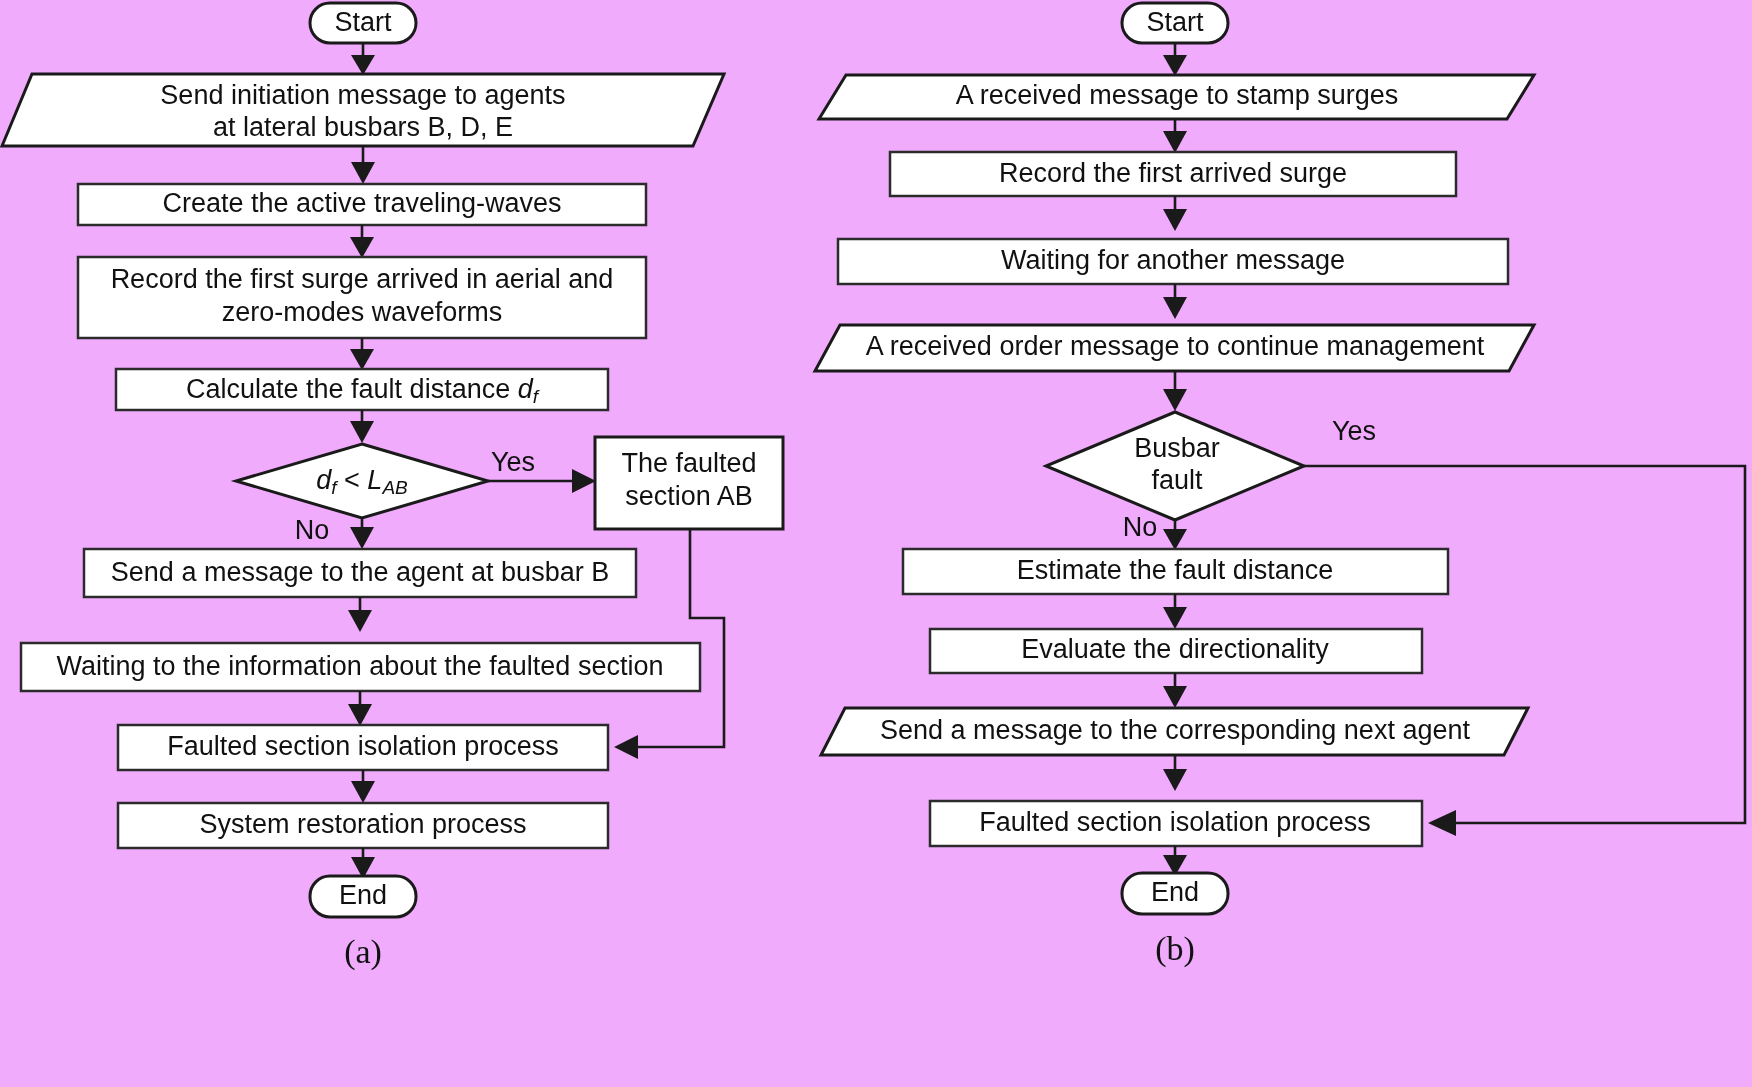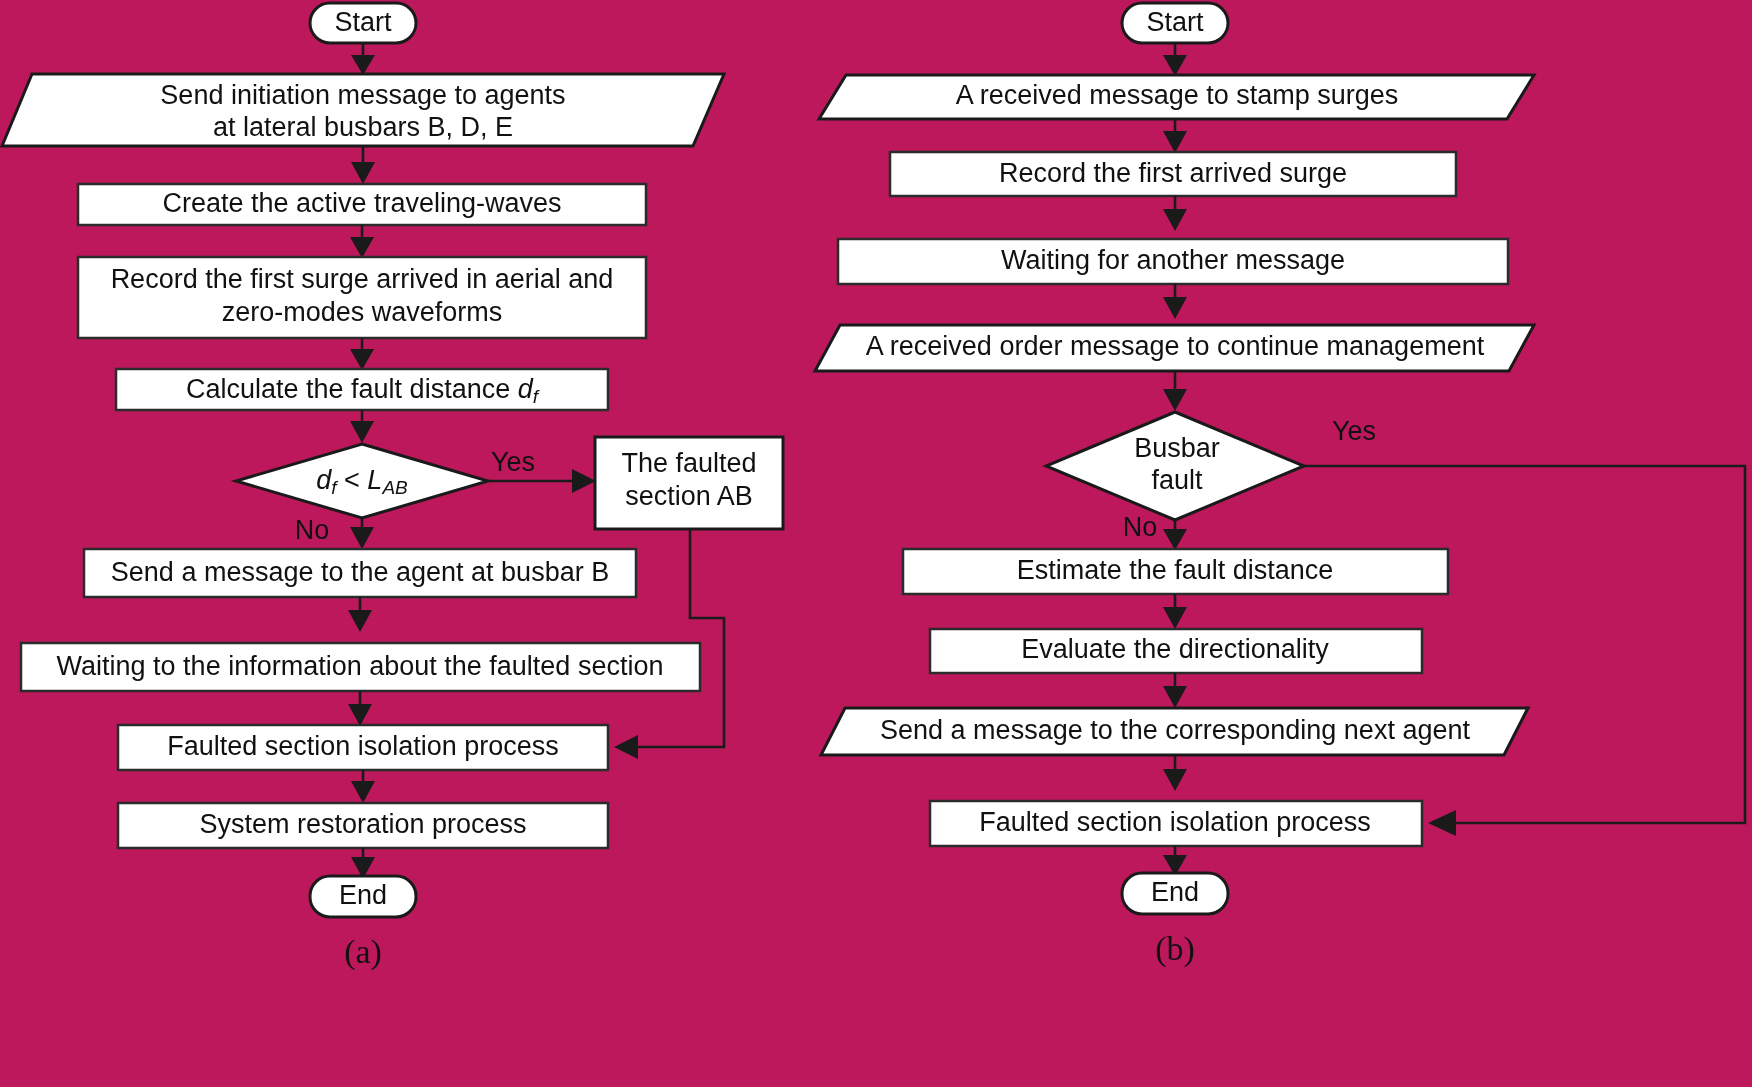--- a/index.html
+++ b/index.html
@@ -4,21 +4,21 @@
 <style>
   html, body {
     margin: 0;
     padding: 0;
     background: #ffffff;
   }
   #page {
     position: relative;
     width: 1752px;
     height: 1087px;
-    background: #be185d;
+    background: #f0abfc;
     font-family: "Liberation Sans", sans-serif;
     overflow: hidden;
   }
   svg.flow {
     position: absolute;
     top: 0;
     left: 0;
     width: 1752px;
     height: 1087px;
   }

